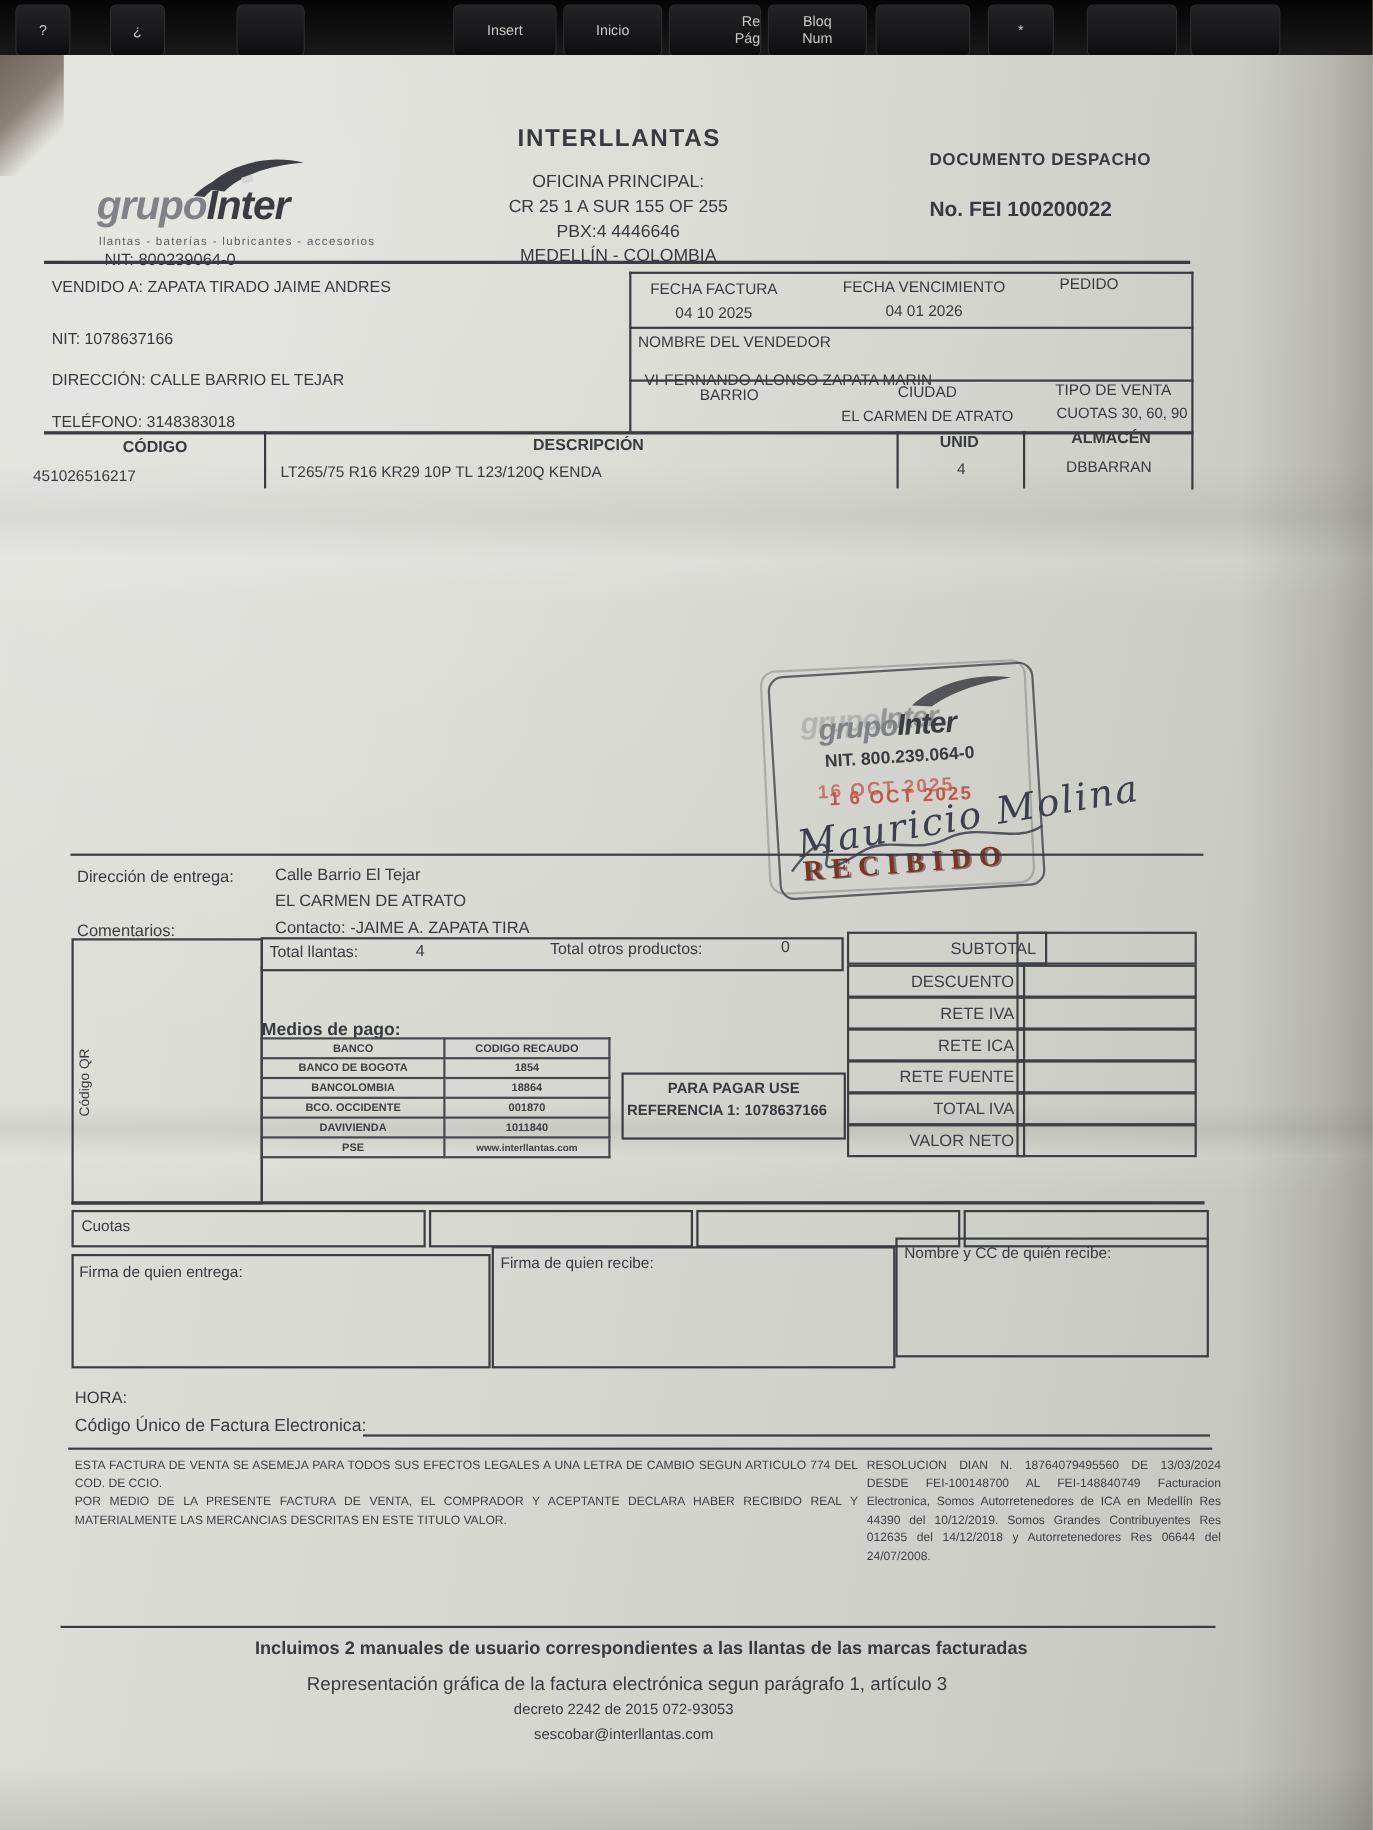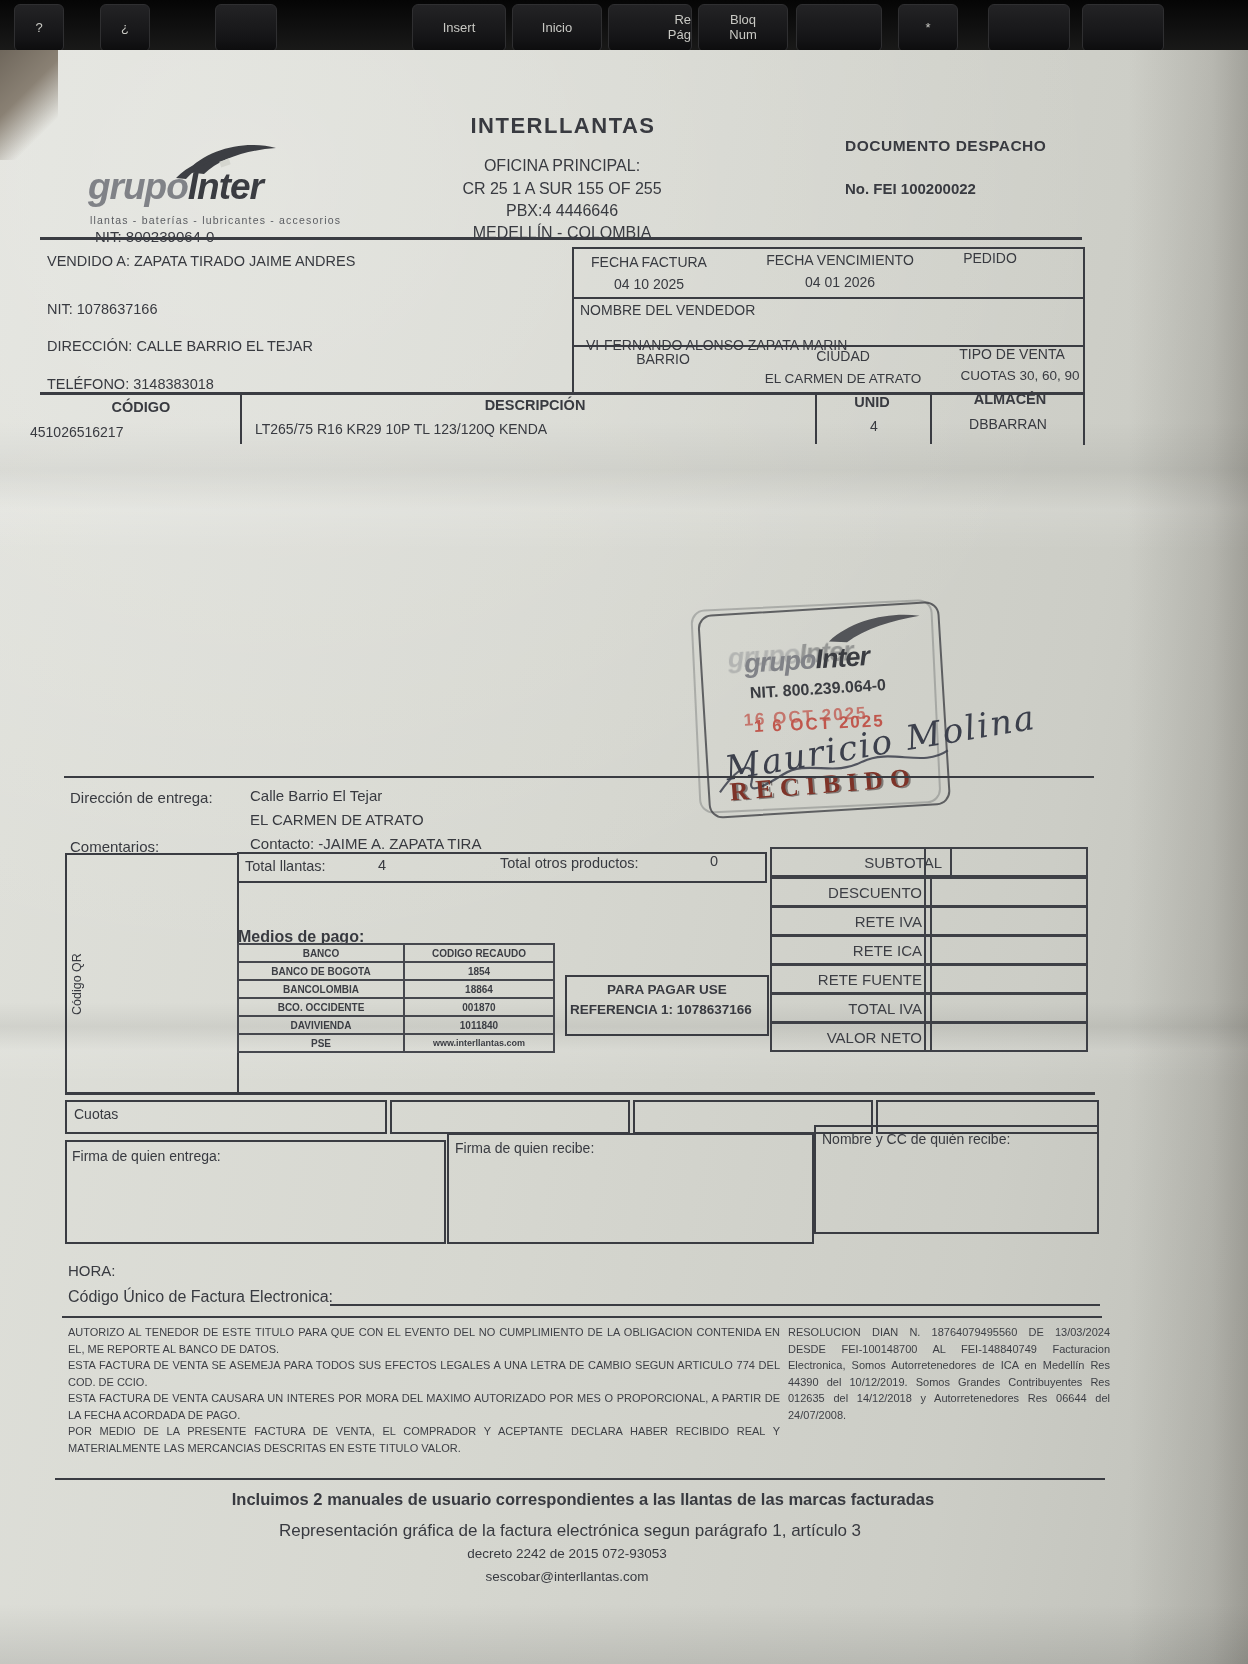--- a/index.html
+++ b/index.html
@@ -123,21 +123,21 @@
 <div class="t logo-tag" style="left:90px;top:214px;">llantas - baterías - lubricantes - accesorios</div>
 <div class="t" style="left:95px;top:228px;font-size:15px;">NIT: 800239064-0</div>
 
 <div class="t b ctr" style="left:563px;top:113px;font-size:22px;letter-spacing:1.5px;">INTERLLANTAS</div>
 <div class="t ctr" style="left:562px;top:157px;font-size:16px;">OFICINA PRINCIPAL:</div>
 <div class="t ctr" style="left:562px;top:180px;font-size:16px;">CR 25 1 A SUR 155 OF 255</div>
 <div class="t ctr" style="left:562px;top:202px;font-size:16px;">PBX:4 4446646</div>
 <div class="t ctr" style="left:562px;top:224px;font-size:16px;">MEDELLÍN - COLOMBIA</div>
 
 <div class="t b" style="left:845px;top:137px;font-size:15.5px;letter-spacing:.5px;">DOCUMENTO DESPACHO</div>
-<div class="t b" style="left:845px;top:180px;font-size:15px;">No. FEI 100200022</div>
+<div class="t b" style="left:845px;top:180px;font-size:19px;">No. FEI 100200022</div>
 
 <div class="hline" style="left:40px;top:237px;width:1042px;height:3px;"></div>
 
 <div class="t" style="left:47px;top:253px;font-size:14.5px;">VENDIDO A: ZAPATA TIRADO JAIME ANDRES</div>
 <div class="t" style="left:47px;top:301px;font-size:14.5px;">NIT: 1078637166</div>
 <div class="t" style="left:47px;top:338px;font-size:14.5px;">DIRECCIÓN: CALLE BARRIO EL TEJAR</div>
 <div class="t" style="left:47px;top:376px;font-size:14.5px;">TELÉFONO: 3148383018</div>
 
 <div class="hline" style="left:572px;top:247px;width:513px;"></div>
 <div class="vline" style="left:572px;top:247px;height:146px;"></div>
@@ -283,23 +283,21 @@
 <div class="t" style="left:72px;top:1148px;font-size:14px;">Firma de quien entrega:</div>
 <div class="t" style="left:455px;top:1140px;font-size:14px;">Firma de quien recibe:</div>
 <div class="t" style="left:822px;top:1131px;font-size:14px;">Nombre y CC de quién recibe:</div>
 
 <div class="t" style="left:68px;top:1262px;font-size:15px;">HORA:</div>
 <div class="t" style="left:68px;top:1288px;font-size:16px;">Código Único de Factura Electronica:</div>
 <div class="hline" style="left:330px;top:1304px;width:770px;height:1.5px;"></div>
 <div class="hline" style="left:62px;top:1316px;width:1040px;height:2px;"></div>
 
 <div class="legal" style="left:68px;top:1324px;width:712px;">
-  <p>AUTORIZO AL TENEDOR DE ESTE TITULO PARA QUE CON EL EVENTO DEL NO CUMPLIMIENTO DE LA OBLIGACION CONTENIDA EN EL, ME REPORTE AL BANCO DE DATOS.</p>
   <p>ESTA FACTURA DE VENTA SE ASEMEJA PARA TODOS SUS EFECTOS LEGALES A UNA LETRA DE CAMBIO SEGUN ARTICULO 774 DEL COD. DE CCIO.</p>
-  <p>ESTA FACTURA DE VENTA CAUSARA UN INTERES POR MORA DEL MAXIMO AUTORIZADO POR MES O PROPORCIONAL, A PARTIR DE LA FECHA ACORDADA DE PAGO.</p>
   <p>POR MEDIO DE LA PRESENTE FACTURA DE VENTA, EL COMPRADOR Y ACEPTANTE DECLARA HABER RECIBIDO REAL Y MATERIALMENTE LAS MERCANCIAS DESCRITAS EN ESTE TITULO VALOR.</p>
 </div>
 <div class="legal" style="left:788px;top:1324px;width:322px;">
   <p>RESOLUCION DIAN N. 18764079495560 DE 13/03/2024 DESDE FEI-100148700 AL FEI-148840749 Facturacion Electronica, Somos Autorretenedores de ICA en Medellín Res 44390 del 10/12/2019. Somos Grandes Contribuyentes Res 012635 del 14/12/2018 y Autorretenedores Res 06644 del 24/07/2008.</p>
 </div>
 
 <div class="hline" style="left:55px;top:1478px;width:1050px;"></div>
 <div class="t b ctr" style="left:583px;top:1490px;font-size:16.5px;">Incluimos 2 manuales de usuario correspondientes a las llantas de las marcas facturadas</div>
 <div class="t ctr" style="left:570px;top:1521px;font-size:17px;">Representación gráfica de la factura electrónica segun parágrafo 1, artículo 3</div>
 <div class="t ctr" style="left:567px;top:1546px;font-size:13.5px;">decreto 2242 de 2015 072-93053</div>

